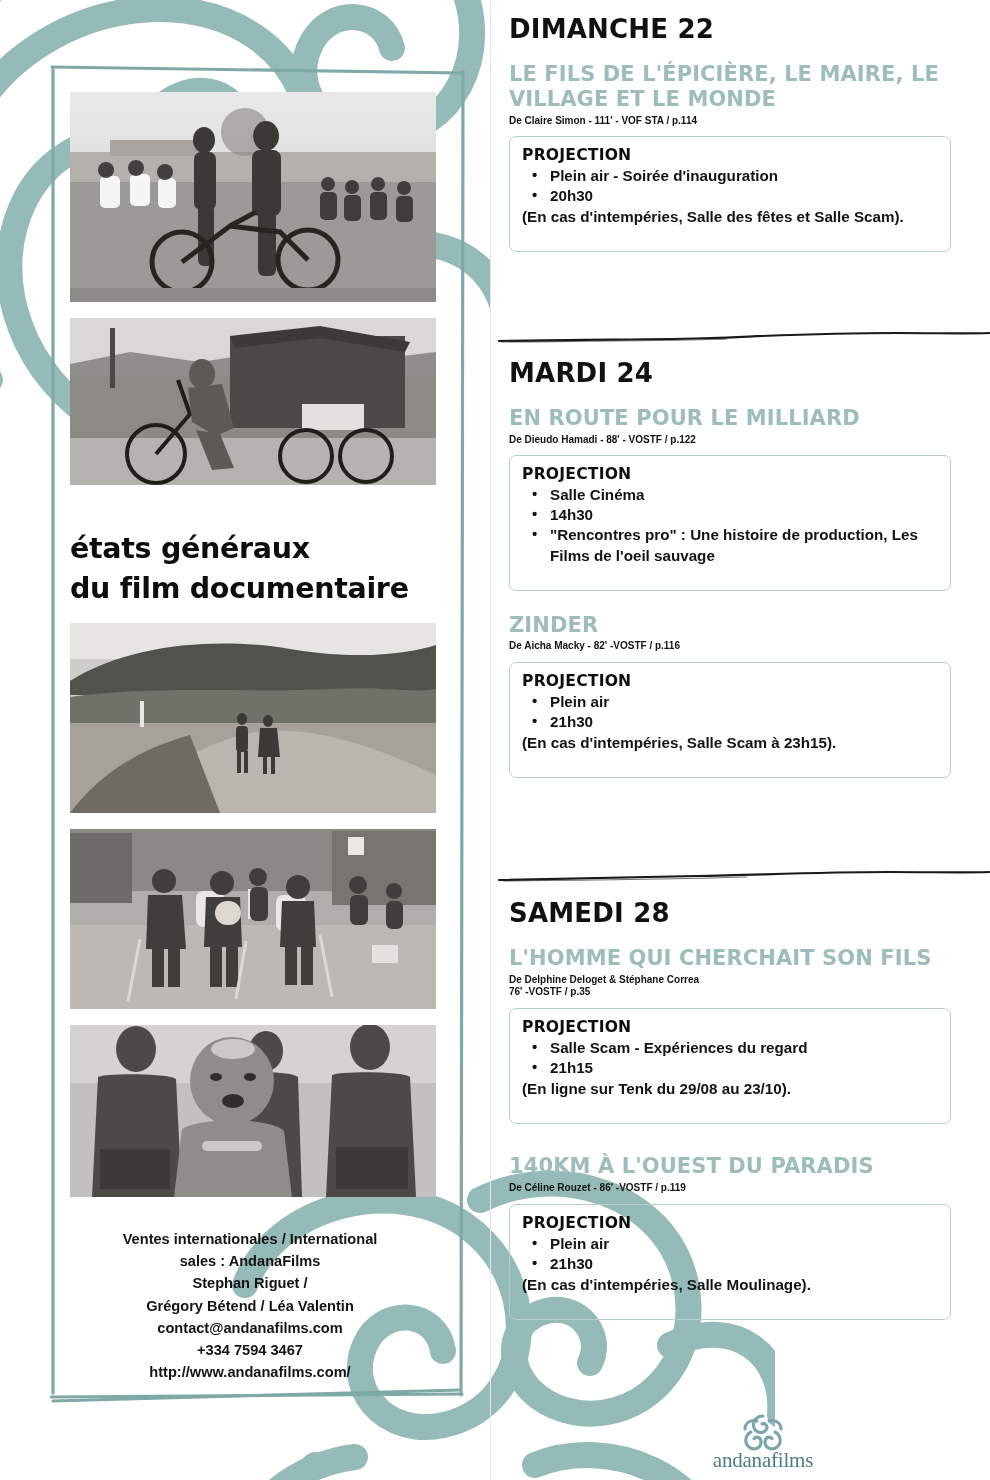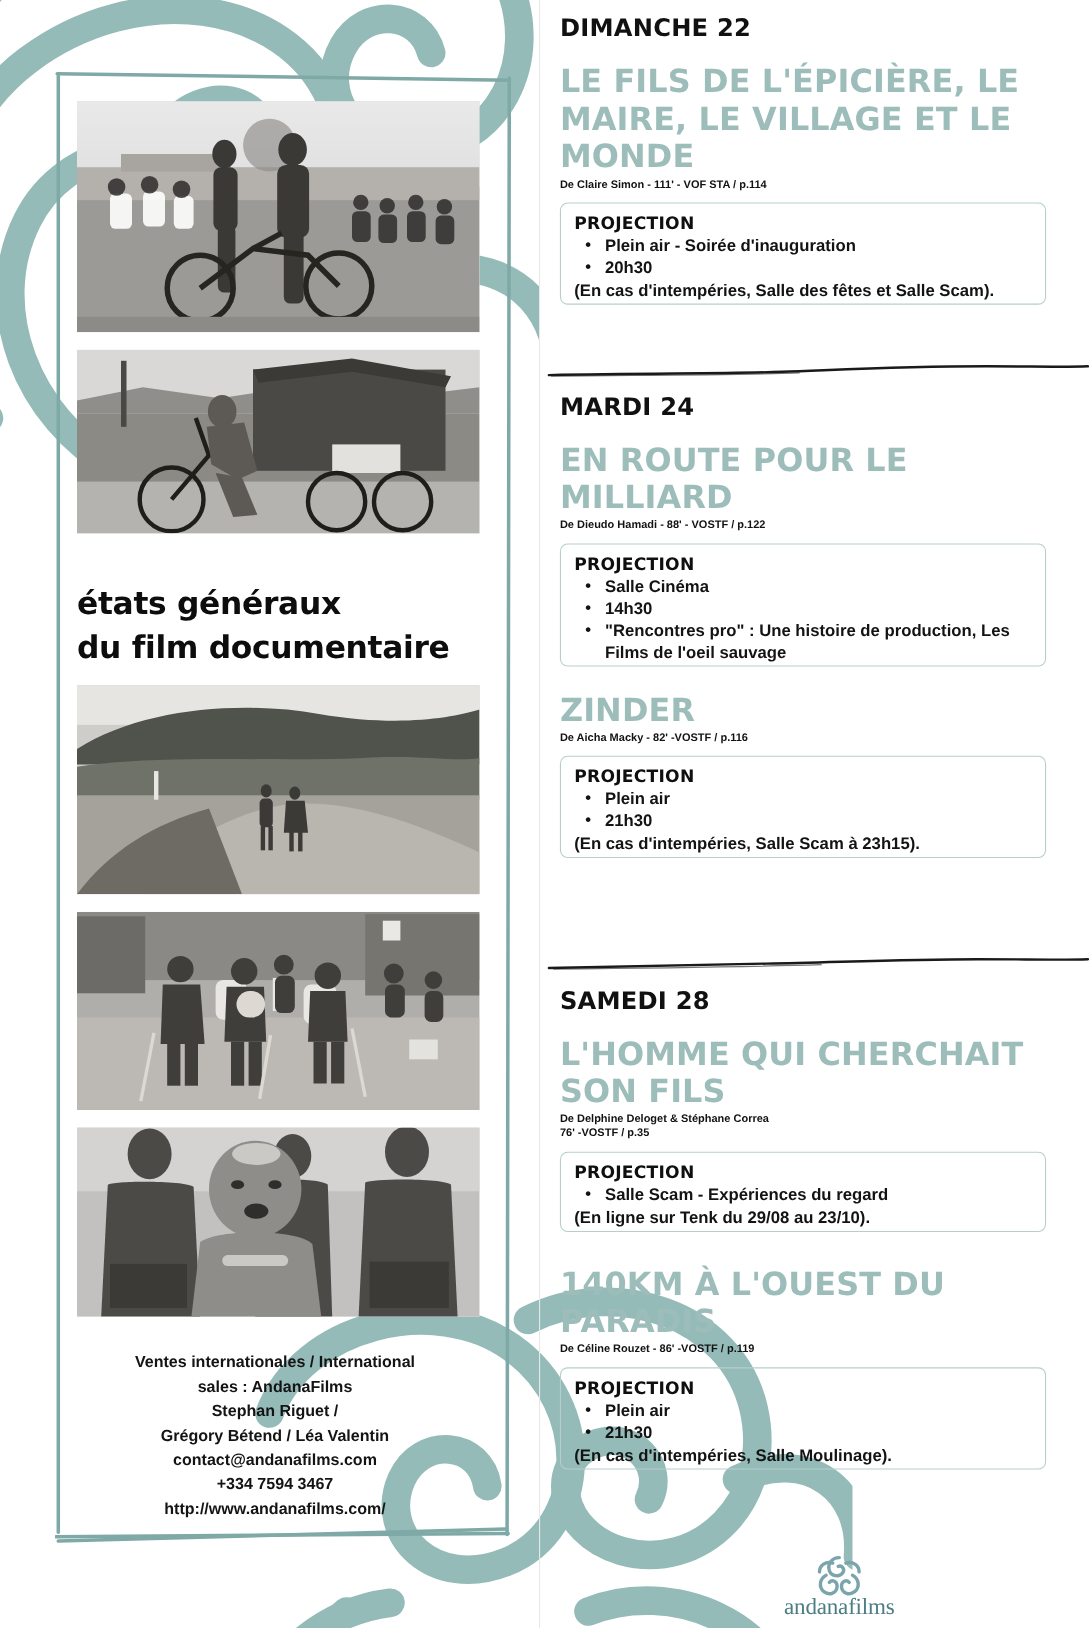--- a/index.html
+++ b/index.html
@@ -48,38 +48,38 @@
   .contact div { white-space: nowrap; }
 
   
   .right-col {
     position: absolute; left: 490px; top: 0; width: 500px; height: 1480px;
     border-left: 1px solid #e8e8e8;
   }
   .day-block { position: absolute; left: 0; width: 500px; }
   .day-title {
     font-family: "DejaVu Sans", sans-serif;
-    font-weight: 700; font-size: 22px; letter-spacing: .2px;
+    font-weight: 700; font-size: 26px; letter-spacing: .2px;
     color: #111; margin: 0 0 18px 18px;
   }
   .film { margin: 0 0 0 18px; width: 455px; }
   .film + .film { margin-top: 22px; }
   .film-title {
     font-family: "DejaVu Sans", sans-serif;
-    font-weight: 700; font-size: 29px; line-height: 1.18;
+    font-weight: 700; font-size: 21px; line-height: 1.18;
     color: #9dbdba; letter-spacing: .1px; margin-bottom: 3px;
   }
   .film-meta {
     font-family: "Liberation Sans", sans-serif;
     font-weight: bold; font-size: 10px; line-height: 1.26;
     color: #121212; margin-bottom: 9px;
   }
   .proj-box {
     border: 1px solid #b6cfcd; border-radius: 7px;
-    padding: 9px 12px 1px 12px; width: 442px;
+    padding: 9px 12px 24px 12px; width: 442px;
   }
   .proj-label {
     font-family: "DejaVu Sans", sans-serif;
     font-weight: 700; font-size: 15.6px; color: #0f0f0f;
     letter-spacing: .2px; margin-bottom: 2px;
   }
   .proj-list { list-style: none; margin: 0 0 0 2px; padding: 0; }
   .proj-list li {
     position: relative; padding-left: 26px;
     font-family: Liberation Sans, sans-serif;
@@ -407,20 +407,21 @@
       <div class="day-title">SAMEDI 28</div>
 
       <div class="film">
         <div class="film-title">L'HOMME QUI CHERCHAIT SON FILS</div>
         <div class="film-meta" style="white-space:pre-line">De Delphine Deloget &amp; Stéphane Correa
 76' -VOSTF / p.35</div>
         <div class="proj-box">
           <div class="proj-label">PROJECTION</div>
           <ul class="proj-list">
             <li>Salle Scam - Expériences du regard</li>
+            <li>21h15</li>
           </ul>
           <div class="proj-note">(En ligne sur Tenk du 29/08 au 23/10).</div>
         </div>
       </div>
 
       <div class="film" style="margin-top:30px">
         <div class="film-title">140KM À L'OUEST DU PARADIS</div>
         <div class="film-meta">De Céline Rouzet - 86' -VOSTF / p.119</div>
         <div class="proj-box">
           <div class="proj-label">PROJECTION</div>

